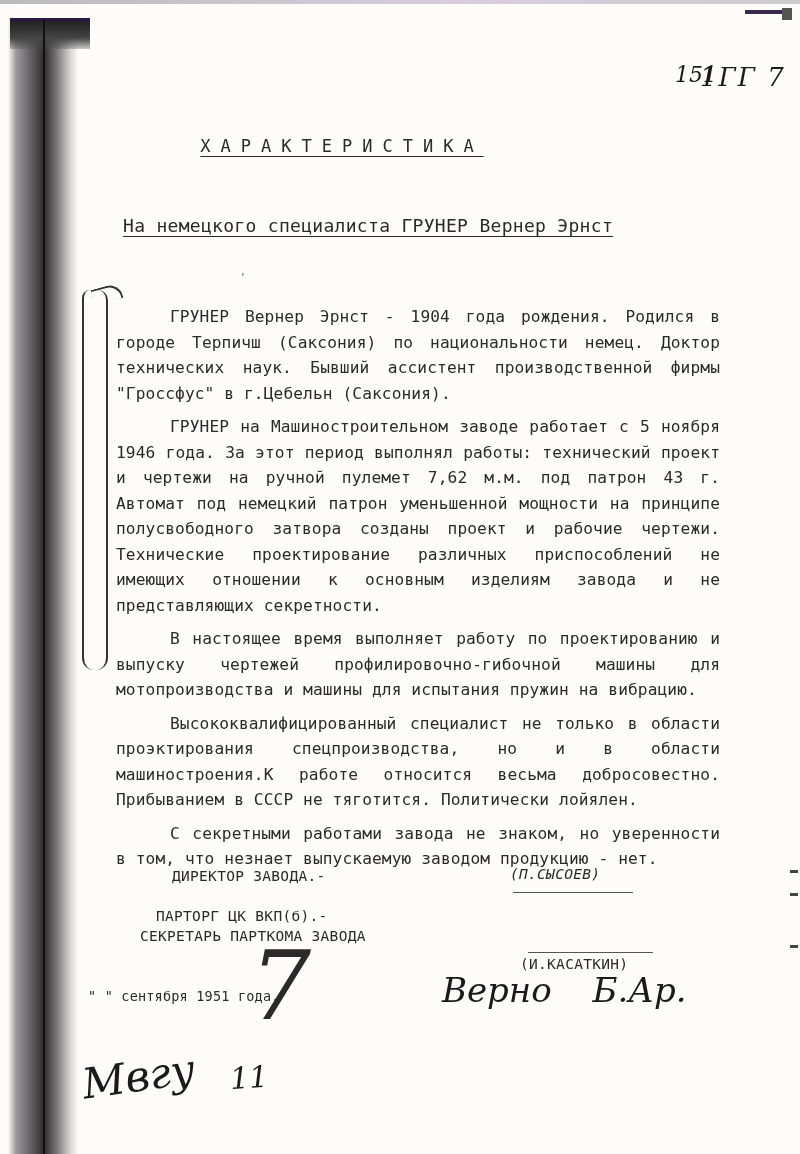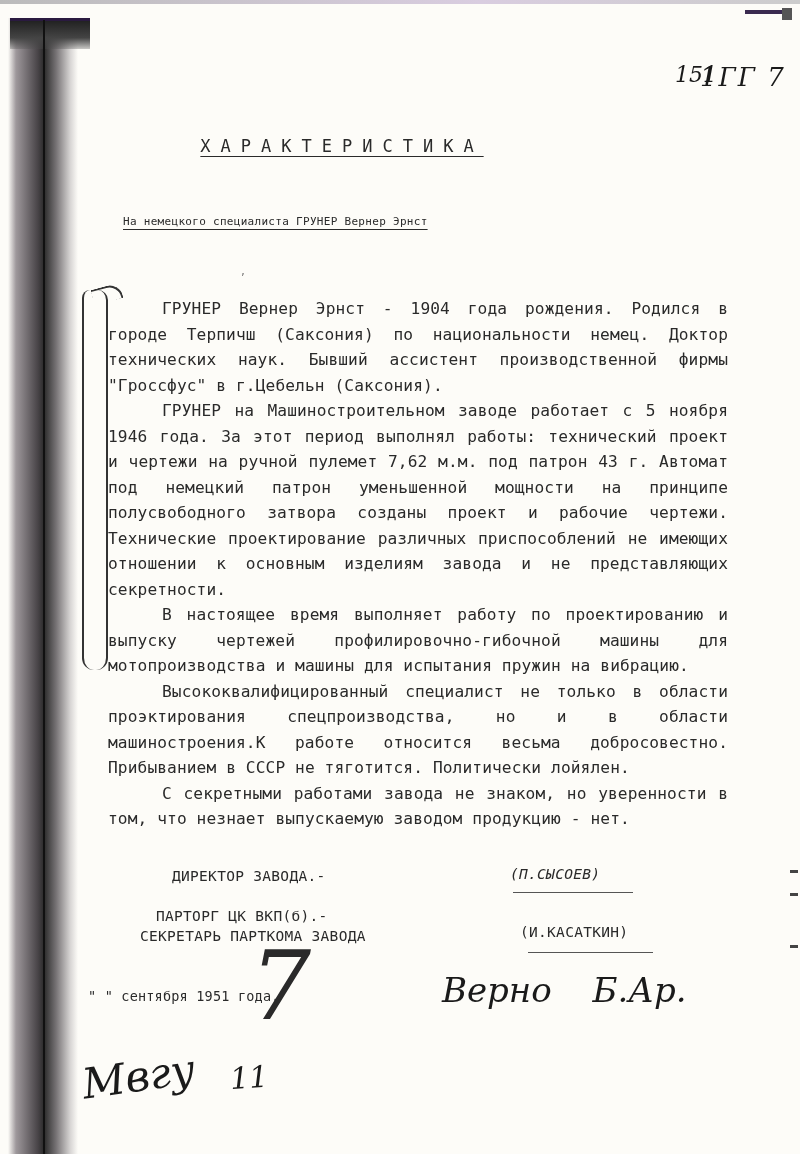--- a/index.html
+++ b/index.html
@@ -41,47 +41,47 @@
   .page-num {
     left:675px; top:62px; font-size:22px;
   }
   .title {
     position:absolute; left:0; width:664px; top:136px;
     text-align:center; font-size:17px; letter-spacing:10px;
     padding-left:20px; box-sizing:border-box;
   }
   .title span { text-decoration:underline; text-underline-offset:4px; }
   .subtitle {
-    position:absolute; left:123px; top:215px; font-size:11px; letter-spacing:0.3px;
+    position:absolute; left:123px; top:215px; font-size:18px; letter-spacing:0.3px;
     text-decoration:underline; text-underline-offset:4px;
   }
   .dot-mark {
     position:absolute; left:240px; top:266px; font-size:10px; color:#777;
   }
   .body {
     position:absolute; left:108px; top:296px; width:620px;
     font-size:16.2px; line-height:25.5px; letter-spacing:0.1px;
   }
-  .body p { margin:0; text-align:justify; text-align-last:left; }
+  .body p { margin:8px; text-align:justify; text-align-last:left; }
   .body p .indent { display:inline-block; width:54px; }
   .bracket-mark {
     position:absolute; left:82px; top:290px; width:22px; height:380px;
     border-left:2px solid #333; border-right:2px solid #333;
     border-radius:8px 10px 12px 12px;
   }
   .bracket-hook {
     position:absolute; left:92px; top:286px; width:28px; height:14px;
     border-top:2px solid #333; border-right:2px solid #333; border-radius:0 14px 0 0;
     transform:rotate(-15deg);
   }
   .sig-block { position:absolute; font-size:14.5px; letter-spacing:0.3px; }
   .sig-label-1 { left:172px; top:868px; }
   .sig-label-2 { left:140px; top:906px; line-height:20px; }
   .sig-name-1 { left:510px; top:866px;font-style:italic; }
-  .sig-name-2 { left:520px; top:924px; }
+  .sig-name-2 { left:520px; top:956px; }
   .underline-sig {
     position:absolute; height:1px; background:#555;
   }
   .ul1 { left:513px; top:892px; width:120px; }
   .ul2 { left:528px; top:952px; width:125px; }
   .date-line {
     position:absolute; left:88px; top:988px; font-size:13.5px; letter-spacing:0.2px;
   }
   .big-seven {
     position:absolute; left:250px; top:938px; font-family:"DejaVu Serif", serif;

